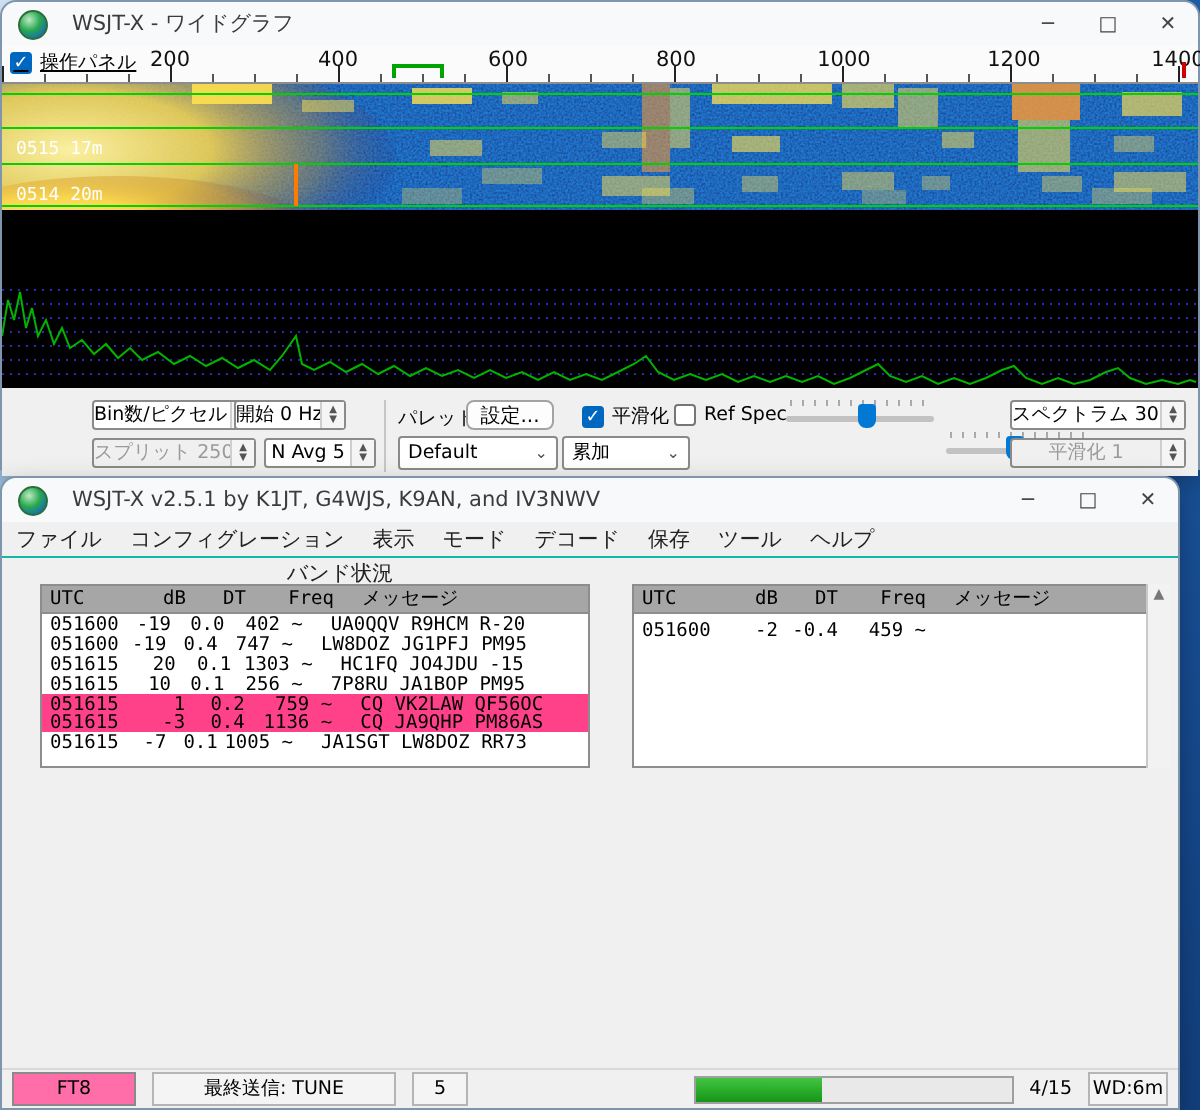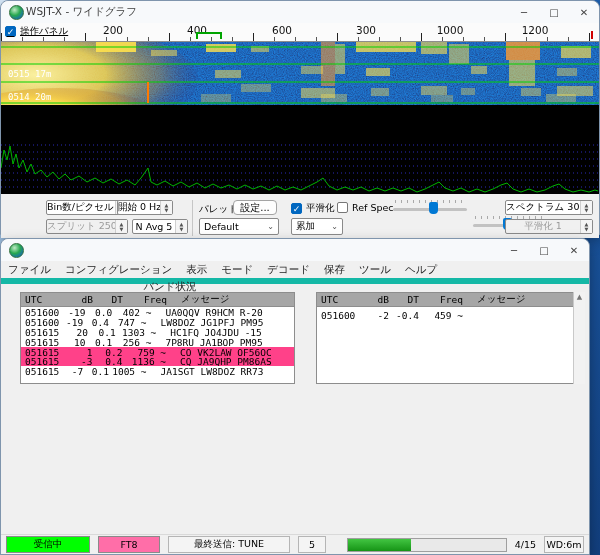--- a/index.html
+++ b/index.html
@@ -5,31 +5,31 @@
   html,body{margin:0;padding:0;}
   #stage{position:relative;width:600px;height:555px;overflow:hidden;
     font-family:"DejaVu Sans",sans-serif;
     background:linear-gradient(115deg,#d8e9f9 0%,#9cc4ec 16%,#5b97d8 38%,#1e61b0 68%,#123f7e 100%);}
   .win{position:absolute;background:#f0f0f0;border:1px solid #7f95ad;border-radius:8px 8px 0 0;
     box-shadow:0 6px 14px rgba(0,0,0,.35);}
   .titlebar{height:22px;background:#f7f9fb;border-radius:8px 8px 0 0;display:flex;align-items:center;padding-left:8px;}
   .appicon{width:13px;height:13px;border-radius:50%;
     background:radial-gradient(circle at 35% 30%,#bfe9c4 0%,#27a84e 45%,#1565c0 85%);
     border:1px solid #2c6e3a;}
-  .wintitle{font-size:10.5px;color:#3b3b3b;margin-left:2px;white-space:nowrap;}
+  .wintitle{font-size:10.5px;color:#3b3b3b;margin-left:12px;white-space:nowrap;}
   .winbtns{margin-left:auto;display:flex;height:100%;}
   .winbtn{width:30px;height:100%;display:flex;align-items:center;justify-content:center;font-size:10px;color:#444;}
   
   #wg{left:0;top:0;width:598px;height:233px;}
   #wg-scale{position:relative;height:18px;background:#fbfbfb;border-bottom:1px solid #8d8d8d;}
   .tickminor{position:absolute;left:0;right:0;bottom:0;height:4px;
     background:repeating-linear-gradient(90deg,#555 0 1px,transparent 1px 21px);}
   .tickmajor{position:absolute;left:0;right:0;bottom:0;height:8px;
     background:repeating-linear-gradient(90deg,#222 0 1px,transparent 1px 84px);}
-  .ticklabel{position:absolute;top:1px;width:34px;text-align:center;font-size:10.5px;color:#111;margin-left:28px;}
+  .ticklabel{position:absolute;top:1px;width:34px;text-align:center;font-size:10.5px;color:#111;}
   #freq-bracket{position:absolute;left:195px;top:9px;width:22px;height:5px;
     border-top:2px solid #00a400;border-left:2px solid #00a400;border-right:2px solid #00a400;}
   #goal-tick{position:absolute;left:590px;top:8px;width:2px;height:8px;background:#d00000;}
   #wg-panel-toggle{position:absolute;left:4px;top:2px;text-decoration:underline;}
   #wg-controls{height:40px;background:#f0f0f0;position:relative;font-size:9.5px;}
   .ctl{position:absolute;box-sizing:border-box;}
   .vdiv{position:absolute;width:1px;background:#c6c6c6;top:2px;bottom:2px;}
   
   .spin{display:flex;background:#fff;border:1px solid #8a8a8a;border-radius:2px;height:15px;align-items:center;font-size:9.5px;}
   .spin .txt{flex:1;text-align:center;white-space:nowrap;overflow:hidden;}
@@ -46,21 +46,21 @@
   .box.on::after{content:"✓";color:#fff;font-size:9px;line-height:10px;display:block;text-align:center;}
   .btn{font-size:10px;background:#fdfdfd;border:1px solid #a3a3a3;border-radius:4px;
     display:flex;justify-content:center;white-space:nowrap;box-sizing:border-box;}
   .hslider{position:relative;height:16px;}
   .hslider .hticks{position:absolute;left:2px;right:2px;top:1px;height:3px;
     background:repeating-linear-gradient(90deg,#a9a9a9 0 1px,transparent 1px 6px);}
   .hslider .groove{position:absolute;left:0;right:0;top:9px;height:3px;background:#c2c2c2;border-radius:2px;}
   .hslider .handle{position:absolute;top:3px;width:9px;height:12px;background:#0078d4;border-radius:2px 2px 4px 4px;}
   
   #mw{left:0;top:238px;width:588px;height:315px;}
-  #menubar{height:17px;display:flex;align-items:center;font-size:10.5px;color:#222;background:#f0f0f0;border-bottom:6px solid #14b8a6;}
+  #menubar{height:17px;display:flex;align-items:center;font-size:10.5px;color:#222;background:#f0f0f0;border-bottom:1px solid #14b8a6;}
   .menu-item{padding:0 7px;}
   .grouptitle{position:absolute;top:1px;width:100%;text-align:center;font-size:10.5px;color:#222;}
   .tbl{position:absolute;top:13px;left:0;right:0;bottom:0;border:1px solid #8d8d8d;background:#fff;display:flex;flex-direction:column;margin-left:15px;}
   .thead{background:#a6a6a6;height:13px;display:flex;align-items:center;
     font:9.5px "DejaVu Sans Mono",monospace;border-bottom:1px solid #8d8d8d;color:#000;}
   .trow{display:flex;height:9.9px;line-height:9.9px;font:9.5px "DejaVu Sans Mono",monospace;white-space:pre;color:#000;}
   .trow.cq{background:#ff4189;}
   .trow.sep{background:#c2c2c2;}
   .c-utc{width:44px;padding-left:4px;}
   .c-db{width:24px;text-align:right;}
@@ -101,21 +101,21 @@
           </span>
       </span>
     </div>
 
     <div id="wg-scale">
       <div class="tickminor"></div>
       <div class="tickmajor"></div>
       <span class="ticklabel" style="left:67px">200</span>
       <span class="ticklabel" style="left:151px">400</span>
       <span class="ticklabel" style="left:236px">600</span>
-      <span class="ticklabel" style="left:320px">300</span>
+      <span class="ticklabel" style="left:320px">800</span>
       <span class="ticklabel" style="left:404px">1000</span>
       <span class="ticklabel" style="left:489px">1200</span>
       <span class="ticklabel" style="left:571px">1400</span>
       <div id="freq-bracket"></div>
       <div id="goal-tick"></div>
       <span class="check" id="wg-panel-toggle">
         <span class="box on"></span>
         <span>操作パネル</span>
       </span>
     </div>
@@ -230,21 +230,21 @@
         <span class="carr">⌄</span>
       </div>
       <span class="ctl check" style="left:290px;top:4px">
         <span class="box on"></span>
         <span>平滑化</span>
       </span>
       <span class="ctl check" style="left:336px;top:4px">
         <span class="box"></span>
         <span>Ref Spec</span>
       </span>
-      <div class="ctl combo" style="left:290px;top:20px;width:52px">
+      <div class="ctl combo" style="left:280px;top:20px;width:64px">
         <span>累加</span>
         <span class="carr">⌄</span>
       </div>
       <div class="ctl hslider" style="left:392px;top:1px;width:74px">
         <div class="hticks"></div>
           <div class="groove"></div>
         <div class="handle" style="left:36px"></div>
       </div>
       <div class="ctl hslider" style="left:472px;top:1px;width:74px">
         <div class="hticks"></div>
@@ -274,20 +274,21 @@
             <div>▲</div>
             <div>▼</div>
           </span>
       </div>
     </div>
   </div>
 
   <div class="win" id="mw">
     <div class="titlebar">
       <span class="appicon"></span>
+      <span class="wintitle">WSJT-X   v2.5.1   by K1JT, G4WJS, K9AN, and IV3NWV</span>
       <span class="winbtns">
         <span class="winbtn">
             <span>─</span>
           </span>
         <span class="winbtn">
             <span>□</span>
           </span>
         <span class="winbtn">
             <span>✕</span>
           </span>
@@ -386,23 +387,20 @@
           <span class="c-utc">051600</span>
           <span class="c-db">-2</span>
           <span class="c-dt">-0.4</span>
           <span class="c-freq">459 ~</span>
         </div>
       </div>
       <div class="scrollcol"><span>▲</span></div>
     </div>
 
     <div id="statusbar">
-      <span class="badge rx">
-        <span>受信中</span>
-        </span>
       <span class="badge mode">
         <span>FT8</span>
         </span>
       <span class="panel" style="width:120px">
         <span>最終送信: TUNE</span>
         </span>
       <span class="panel" style="width:26px">
         <span>5</span>
         </span>
       <span style="flex:1"></span>

